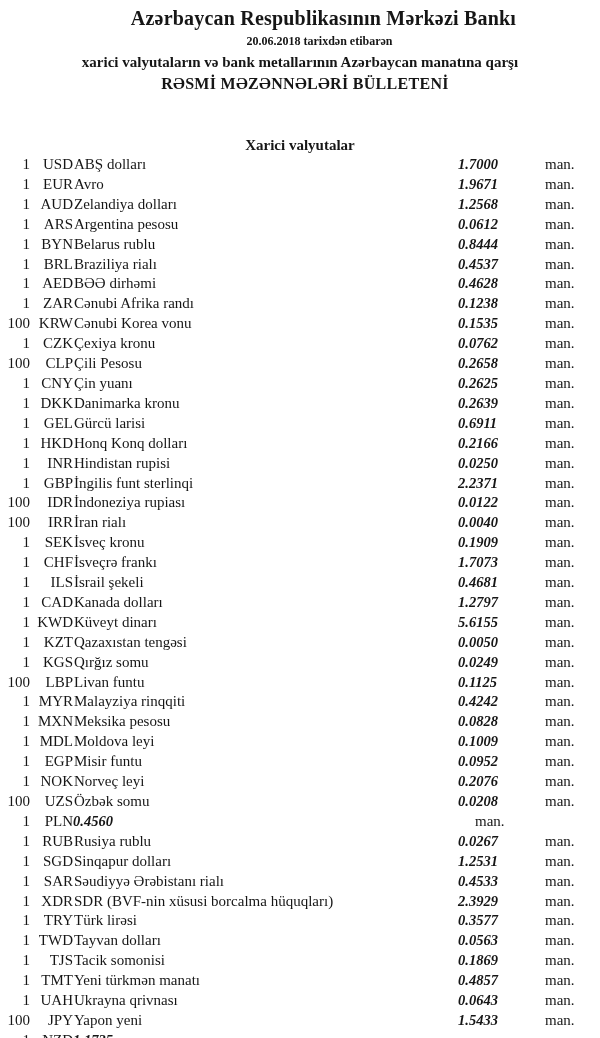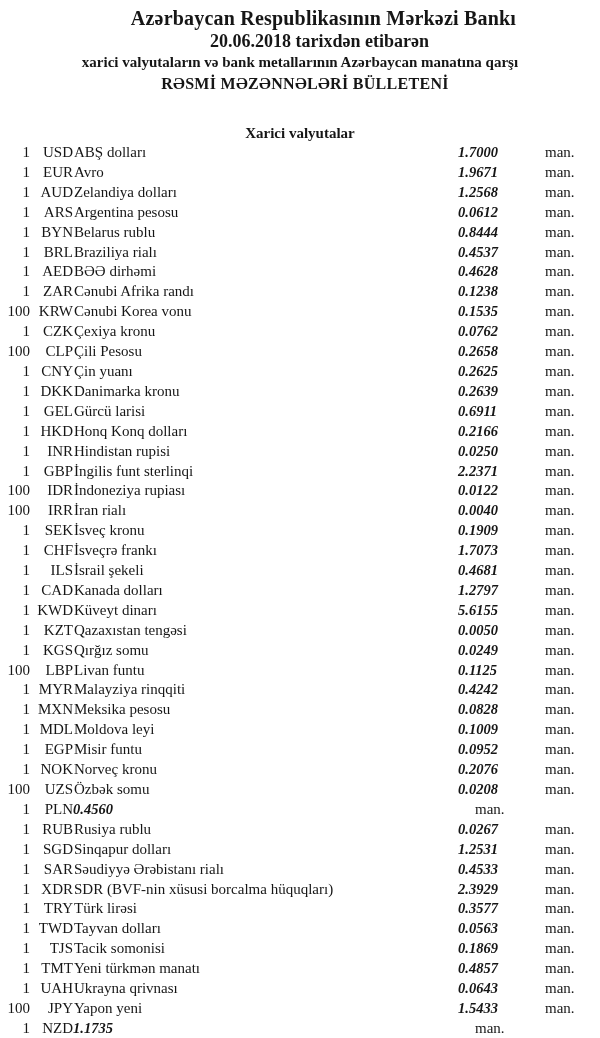--- a/index.html
+++ b/index.html
@@ -20,40 +20,40 @@
     padding-top: 7px;
     font-weight: bold;
   }
   .title-line {
     font-size: 20px;
     line-height: 23px;
     letter-spacing: 0.2px;
     margin-left: 47px;
   }
   .date-line {
-    font-size: 18px;
+    font-size: 12px;
     line-height: 22px;
     padding-left: 39px;
   }
   .subject-line {
     font-size: 15px;
     line-height: 21px;
     text-align: center;
   }
   .bulletin-line {
     font-size: 16px;
     line-height: 22px;
     letter-spacing: 0.3px;
     margin-left: 10px;
   }
   .section-title {
     font-size: 15px;
     font-weight: bold;
     text-align: center;
-    margin-top: 29px;
+    margin-top: 41px;
     line-height: 18px;
   }
   .rates-table {
     margin-top: 1px;
   }
   .rate-row {
     display: grid;
     grid-template-columns: 30px 43px 1fr 70px 72px;
     line-height: 19.9px;
     font-size: 15px;
@@ -329,21 +329,21 @@
     <span class="cell-qty">1</span>
     <span class="cell-code">EGP</span>
     <span class="cell-name">Misir funtu</span>
     <span class="cell-rate">0.0952</span>
     <span class="cell-unit">man.</span>
   </div>
 
   <div class="rate-row">
     <span class="cell-qty">1</span>
     <span class="cell-code">NOK</span>
-    <span class="cell-name">Norveç kronu</span>
+    <span class="cell-name">Norveç leyi</span>
     <span class="cell-rate">0.2076</span>
     <span class="cell-unit">man.</span>
   </div>
 
   <div class="rate-row">
     <span class="cell-qty">100</span>
     <span class="cell-code">UZS</span>
     <span class="cell-name">Özbək somu</span>
     <span class="cell-rate">0.0208</span>
     <span class="cell-unit">man.</span>

